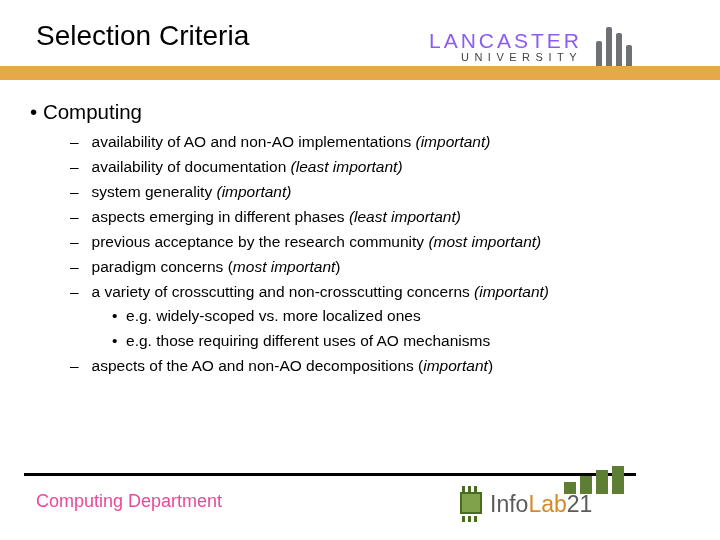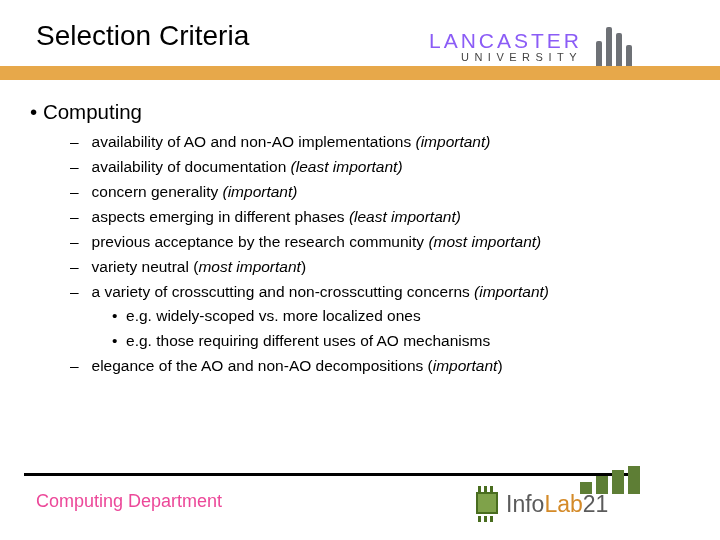--- a/index.html
+++ b/index.html
@@ -122,21 +122,21 @@
   }
   .footer-dept {
     position: absolute;
     left: 36px;
     bottom: 28px;
     font-size: 18px;
     color: #ec4899;
   }
   .footer-logo {
     position: absolute;
-    right: 20px;
+    right: 36px;
     bottom: 12px;
     width: 170px;
     height: 56px;
   }
   .fl-text {
     position: absolute;
     left: 36px;
     bottom: 10px;
     font-size: 23px;
     color: #5b5b5b;
@@ -205,28 +205,28 @@
     </div>
   </div>
 
   <div class="orange-bar"></div>
 
   <div class="content">
     <div class="lvl1">Computing</div>
 
     <div class="lvl2"><span>availability of AO and non-AO implementations </span><span class="note">(important)</span></div>
     <div class="lvl2"><span>availability of documentation </span><span class="note">(least important)</span></div>
-    <div class="lvl2"><span>concern generality </span><span class="note">(important)</span></div>
+    <div class="lvl2"><span>system generality </span><span class="note">(important)</span></div>
     <div class="lvl2"><span>aspects emerging in different phases </span><span class="note">(least important)</span></div>
     <div class="lvl2"><span>previous acceptance by the research community </span><span class="note">(most important)</span></div>
-    <div class="lvl2"><span>variety neutral (</span><span class="note">most important</span><span>)</span></div>
+    <div class="lvl2"><span>paradigm concerns (</span><span class="note">most important</span><span>)</span></div>
     <div class="lvl2"><span>a variety of crosscutting and non-crosscutting concerns </span><span class="note">(important)</span></div>
       <div class="lvl3">e.g. widely-scoped vs. more localized ones</div>
       <div class="lvl3">e.g. those requiring different uses of AO mechanisms</div>
-    <div class="lvl2"><span>elegance of the AO and non-AO decompositions (</span><span class="note">important</span><span>)</span></div>
+    <div class="lvl2"><span>aspects of the AO and non-AO decompositions (</span><span class="note">important</span><span>)</span></div>
   </div>
 
   <div class="footer-line"></div>
   <div class="footer-dept">Computing Department</div>
 
   <div class="footer-logo">
     <div class="fl-cpu">
       <div class="box"></div>
       <div class="pin p1"></div>
         <div class="pin p2"></div>

